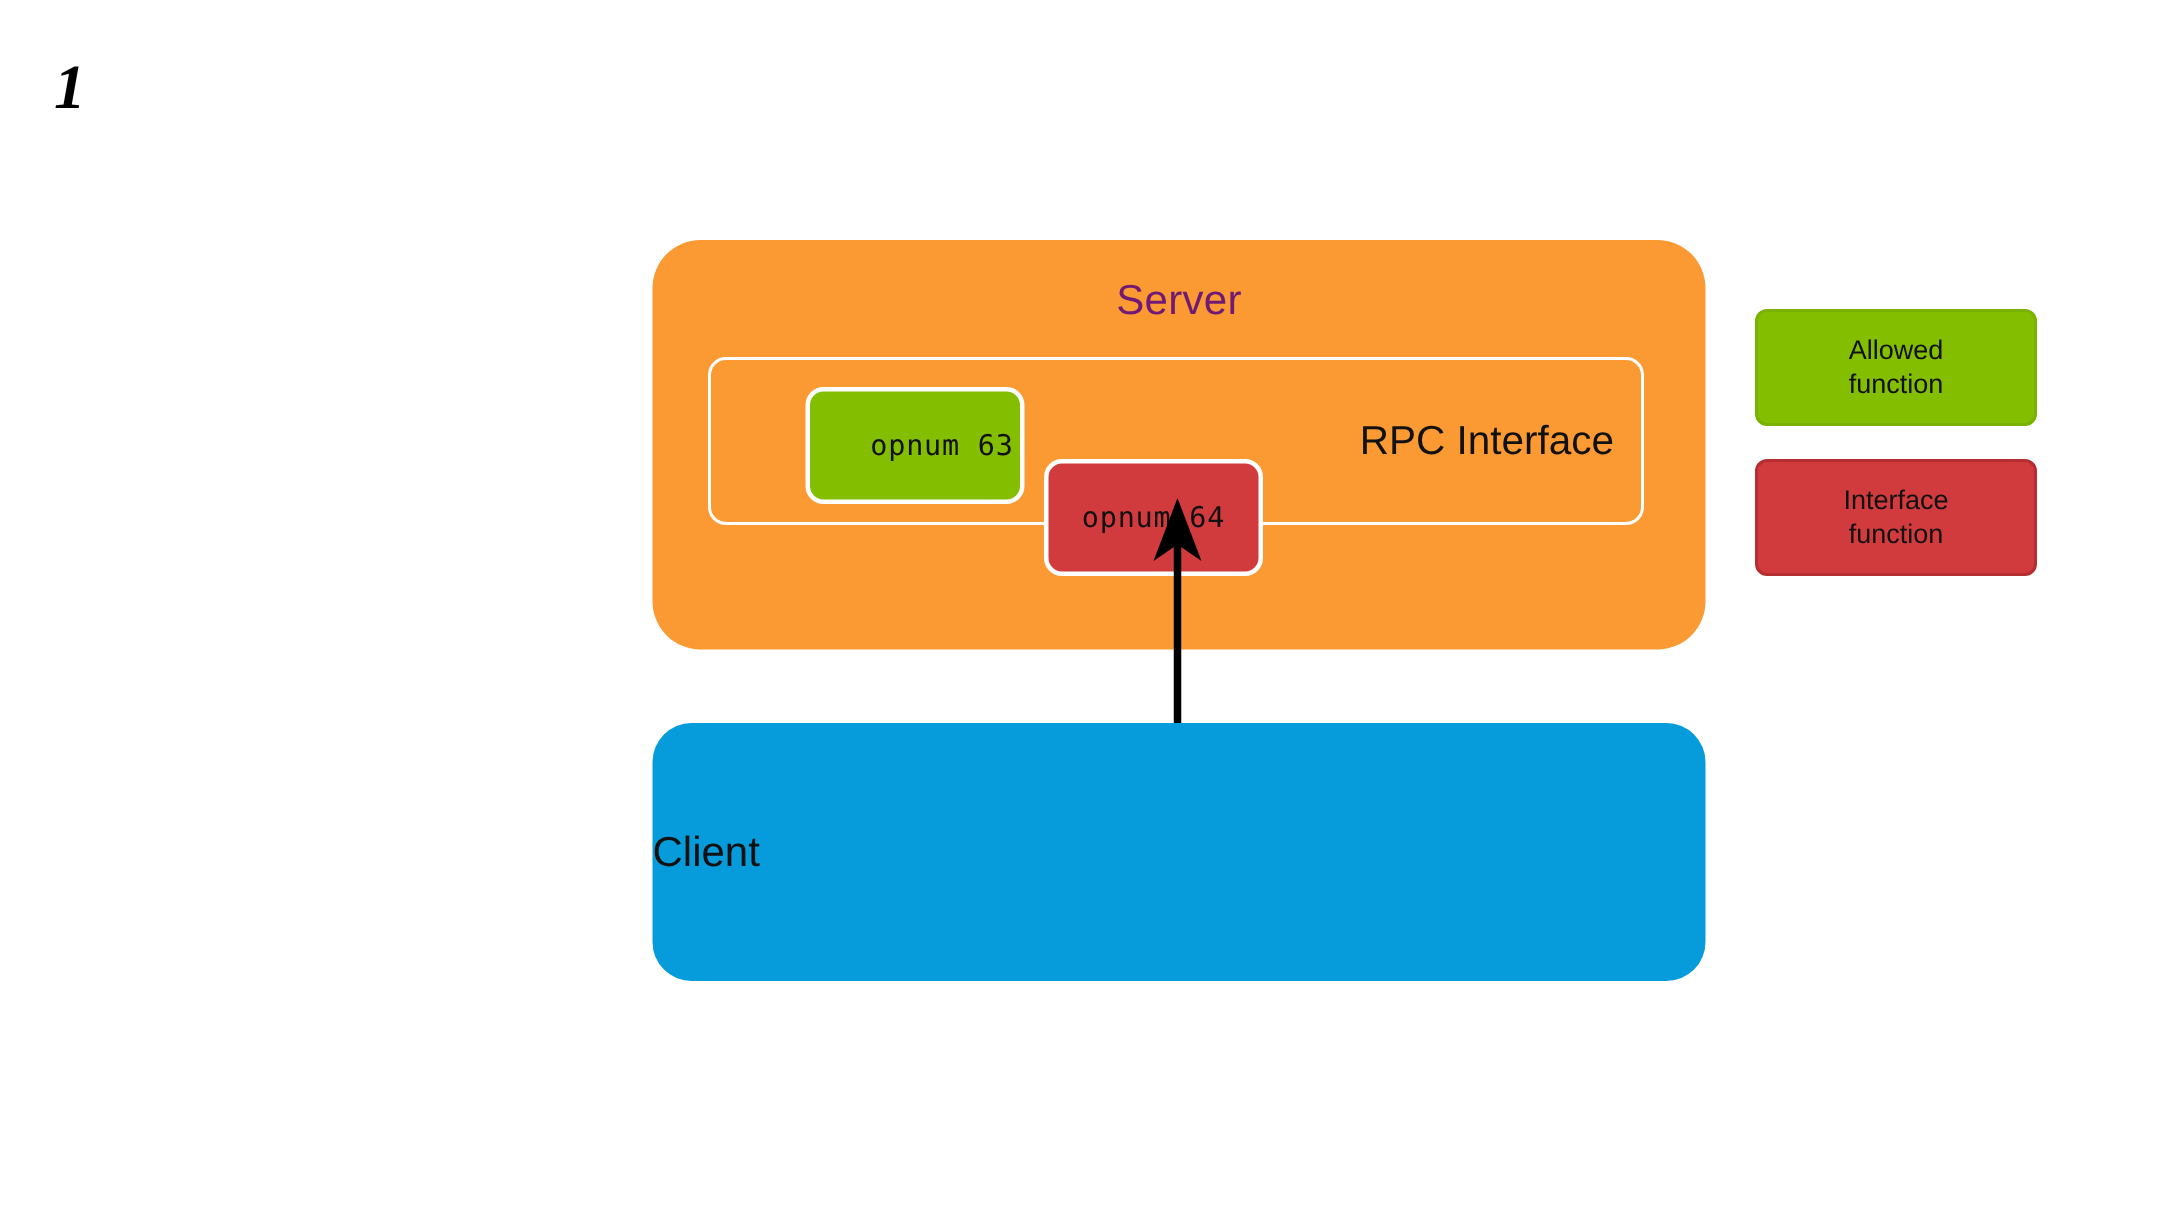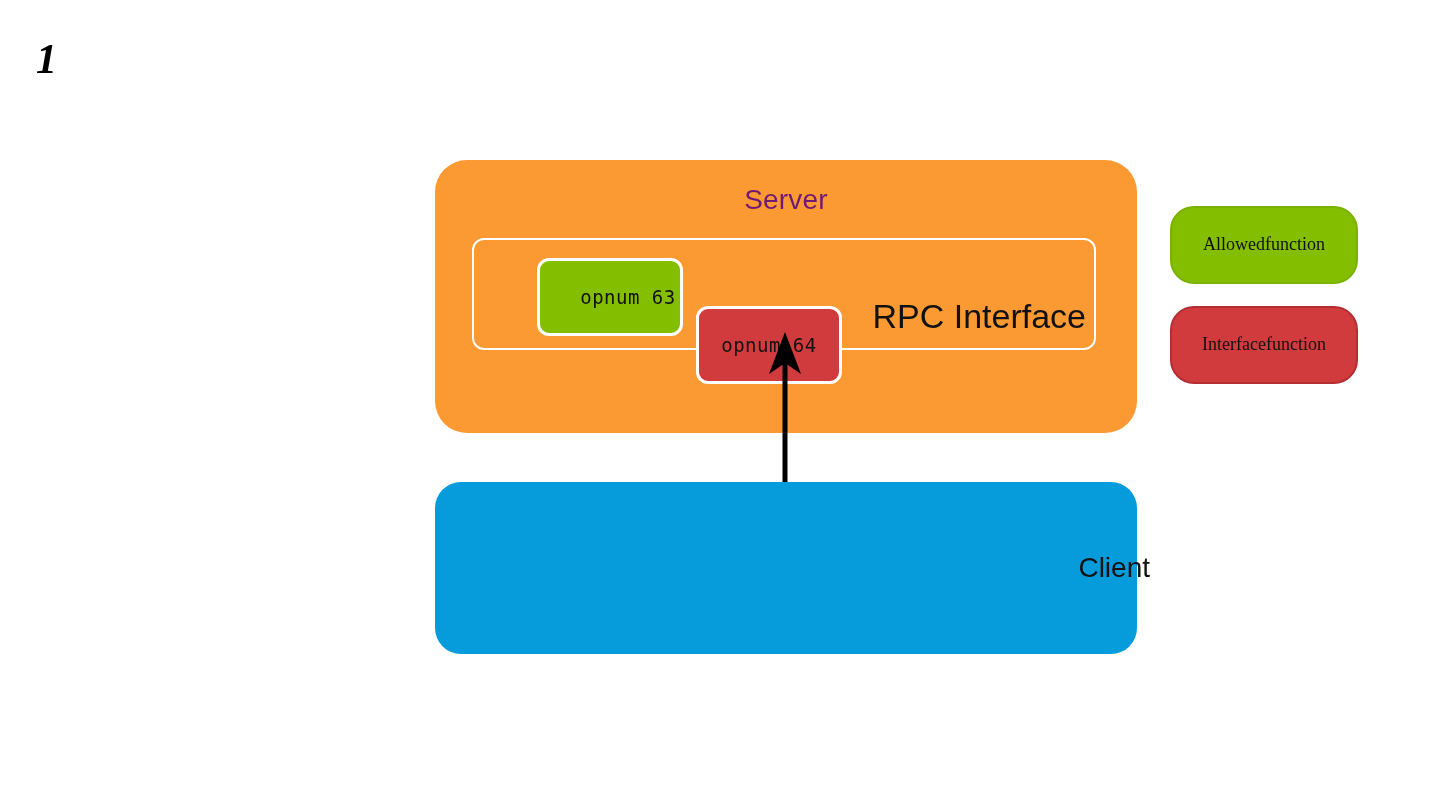--- a/index.html
+++ b/index.html
@@ -56,27 +56,26 @@
     left: 37px;
     top: 78px;
     width: 624px;
     height: 112px;
     border: 2px solid #ffffff;
     border-radius: 12px;
     box-sizing: border-box;
   }
   #rpc-interface-label {
     position: absolute;
-    right: 8px;
+    right: 18px;
     top: 50%;
     transform: translateY(-50%);
-    font-size: 34px;
+    font-size: 27px;
     color: #111111;
     white-space: nowrap;
-    margin-top: 22px;
   }
 
   
   .opnum-box {
     position: absolute;
     top: 18px;
     width: 146px;
     height: 78px;
     border: 3px solid #ffffff;
     border-radius: 12px;
@@ -109,47 +108,47 @@
     height: 172px;
     background: #069bdb;
     border-radius: 26px;
   }
   #client-title {
     position: absolute;
     left: 0;
     top: 50%;
     transform: translateY(-50%);
     width: 702px;
-    text-align: right;
+    text-align: left;
     font-size: 28px;
     color: #111111;
-    margin-left: 13px;
   }
 
   
   #call-arrow {
     position: absolute;
     left: 758px;
     top: 330px;
     width: 54px;
     height: 160px;
   }
 
   
   .legend-box {
     position: absolute;
     left: 1170px;
     width: 188px;
     height: 78px;
-    border-radius: 24px;
+    border-radius: 8px;
     box-sizing: border-box;
     display: flex;
+    flex-direction: column;
     align-items: center;
     justify-content: center;
-    font-family: Liberation Serif, serif;
+    font-family: Liberation Sans, sans-serif;
     font-size: 18px;
     line-height: 1.28;
     color: #111111;
     text-align: center;
   }
   #legend-allowed {
     top: 206px;
     background: #84be00;
     border: 2px solid #7bb100;
   }

